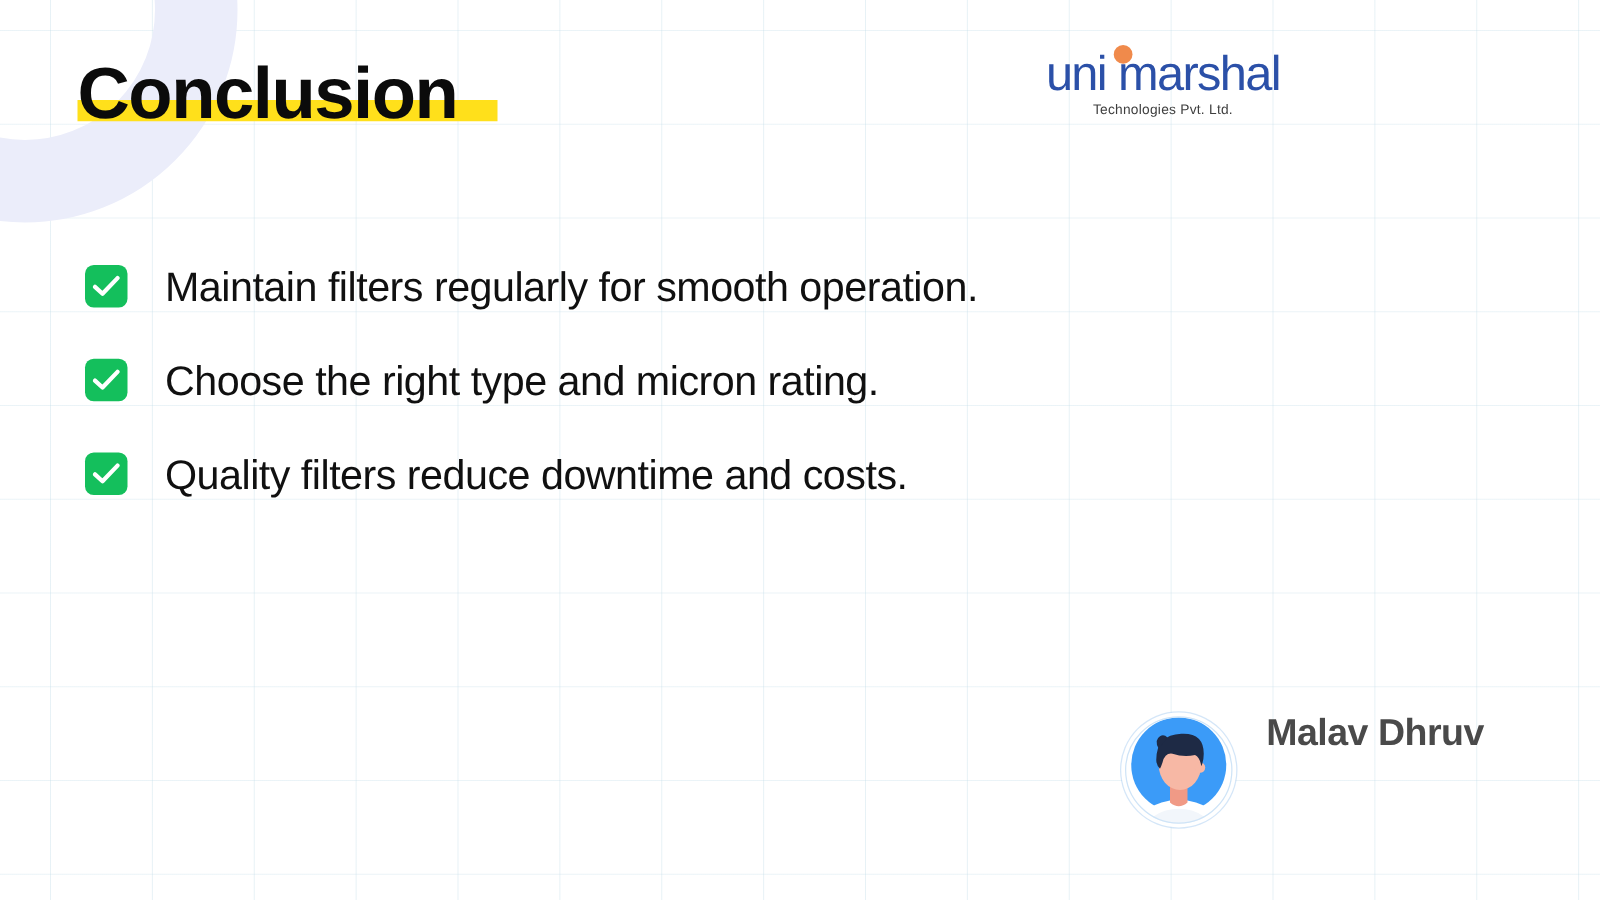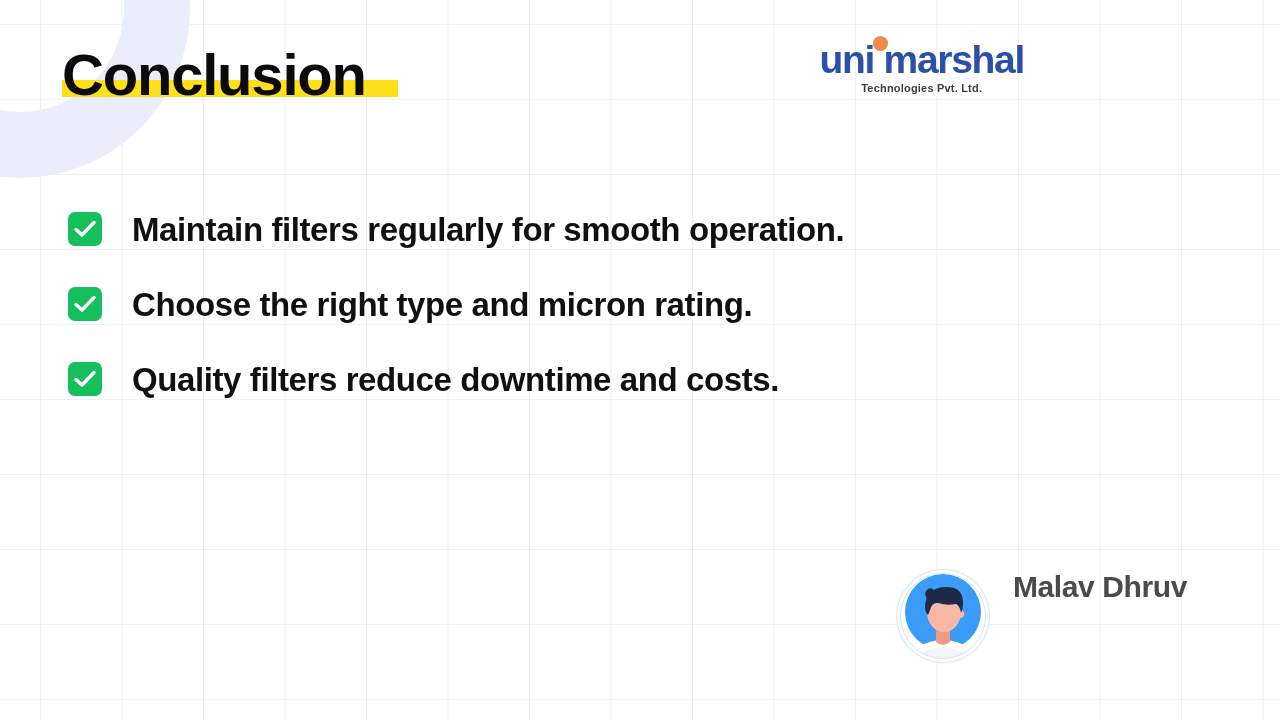--- a/index.html
+++ b/index.html
@@ -73,37 +73,37 @@
   
   .logo {
     position:absolute;
     right:48px; top:40px;
     text-align:center;
     z-index:11;
   }
   .logo-main {
     position:relative;
     font-size:39px;
-    font-weight:bold;
+    font-weight:normal;
     color:#2b50a8;
     letter-spacing:-1.3px;
     line-height:1.05;
     white-space:nowrap;
   }
   .logo-dot {
     position:absolute;
     left:54px; top:-4px;
     width:15px; height:15px;
     border-radius:50%;
     background:#f08a4b;
   }
   .logo-sub {
     margin-top:1px;
     font-size:11px;
-    font-weight:bold;
+    font-weight:normal;
     color:#3e3e3e;
     letter-spacing:0.2px;
     white-space:nowrap;
   }
 
   
   .bullets {
     position:absolute;
     left:68px; top:207px;
     width:1000px;
@@ -126,21 +126,21 @@
   }
   .checkbox svg {
     position:absolute;
     left:6px; top:7px;
     width:22px; height:20px;
   }
 
   .bullet-text {
     margin-left:30px;
     font-size:33px;
-    font-weight:bold;
+    font-weight:normal;
     color:#101010;
     letter-spacing:-0.4px;
     white-space:nowrap;
     line-height:1.0;
   }
 
   
   .presenter {
     position:absolute;
     left:897px; top:570px;

